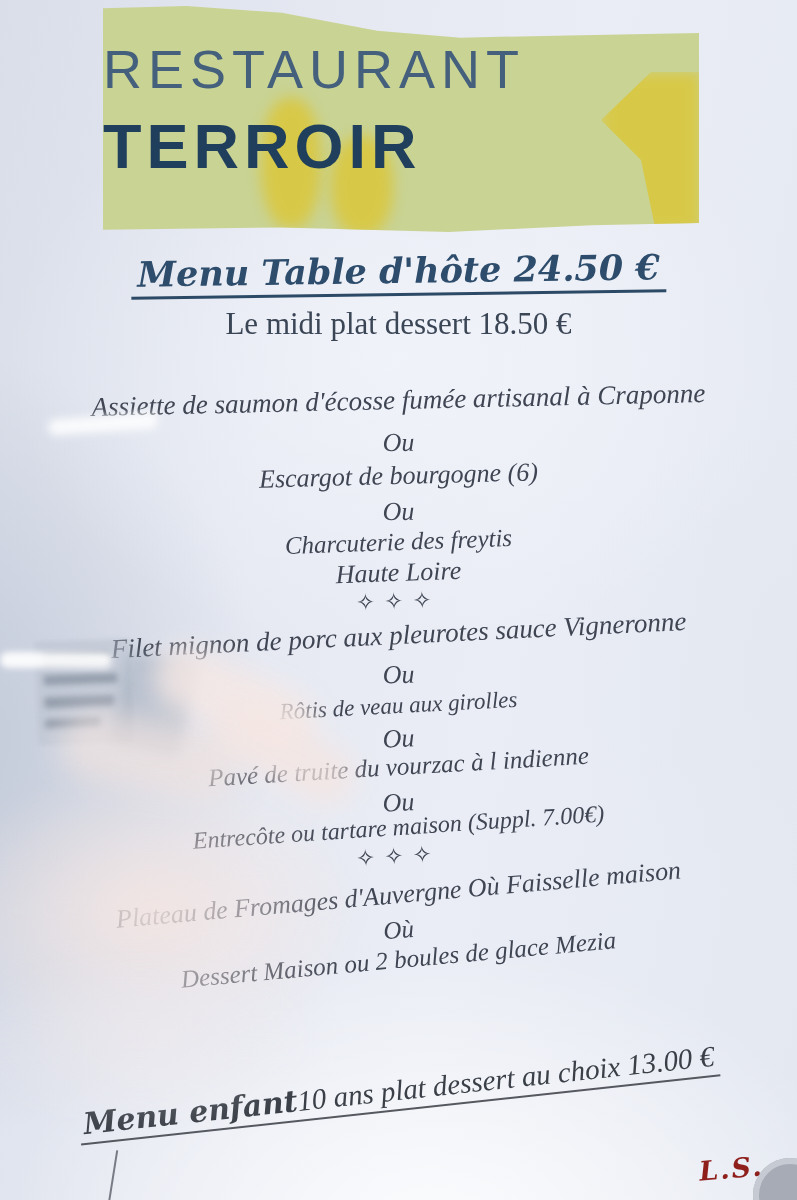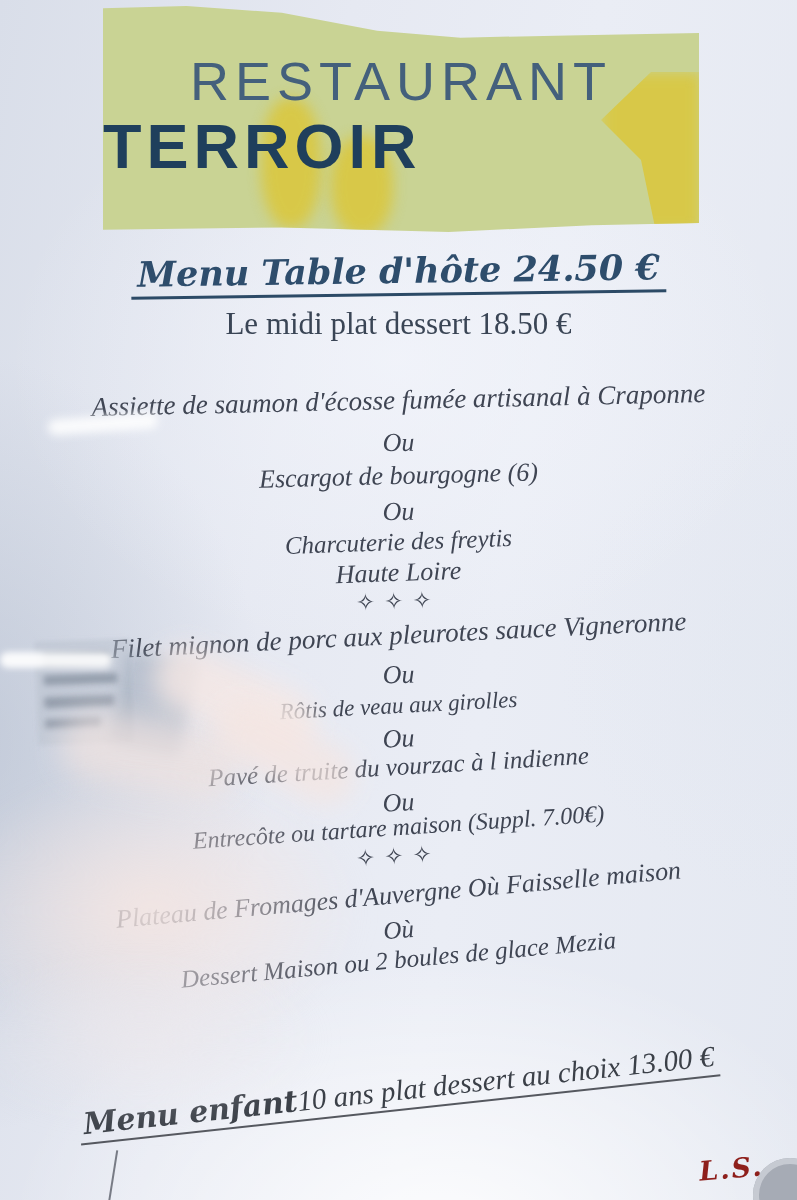--- a/index.html
+++ b/index.html
@@ -38,21 +38,21 @@
   }
   .banner .smudge{position:absolute;background:var(--banner-smudge);filter:blur(7px);opacity:.75;}
   .smudge-arrow{
     left:498px;top:66px;width:100px;height:160px;
     clip-path:polygon(0 30%,50% 0,100% 0,100% 100%,55% 100%,40% 55%);
     opacity:.85;
   }
   .smudge-streak1{left:158px;top:92px;width:60px;height:130px;border-radius:45%;}
   .smudge-streak2{left:228px;top:130px;width:62px;height:100px;border-radius:45%;opacity:.6;}
   .banner-line1{
-    position:absolute;left:0;top:44px;width:100%;text-align:center;
+    position:absolute;left:0;top:32px;width:100%;
     font-family:"Liberation Sans", sans-serif;
     font-size:54px;font-weight:500;letter-spacing:6px;
     color:var(--restaurant-blue);
   }
   .banner-line2{
     position:absolute;left:0;top:104px;width:100%;
     font-family:"Liberation Sans", sans-serif;
     font-size:63px;font-weight:800;letter-spacing:5px;
     color:var(--terroir-blue);
   }

